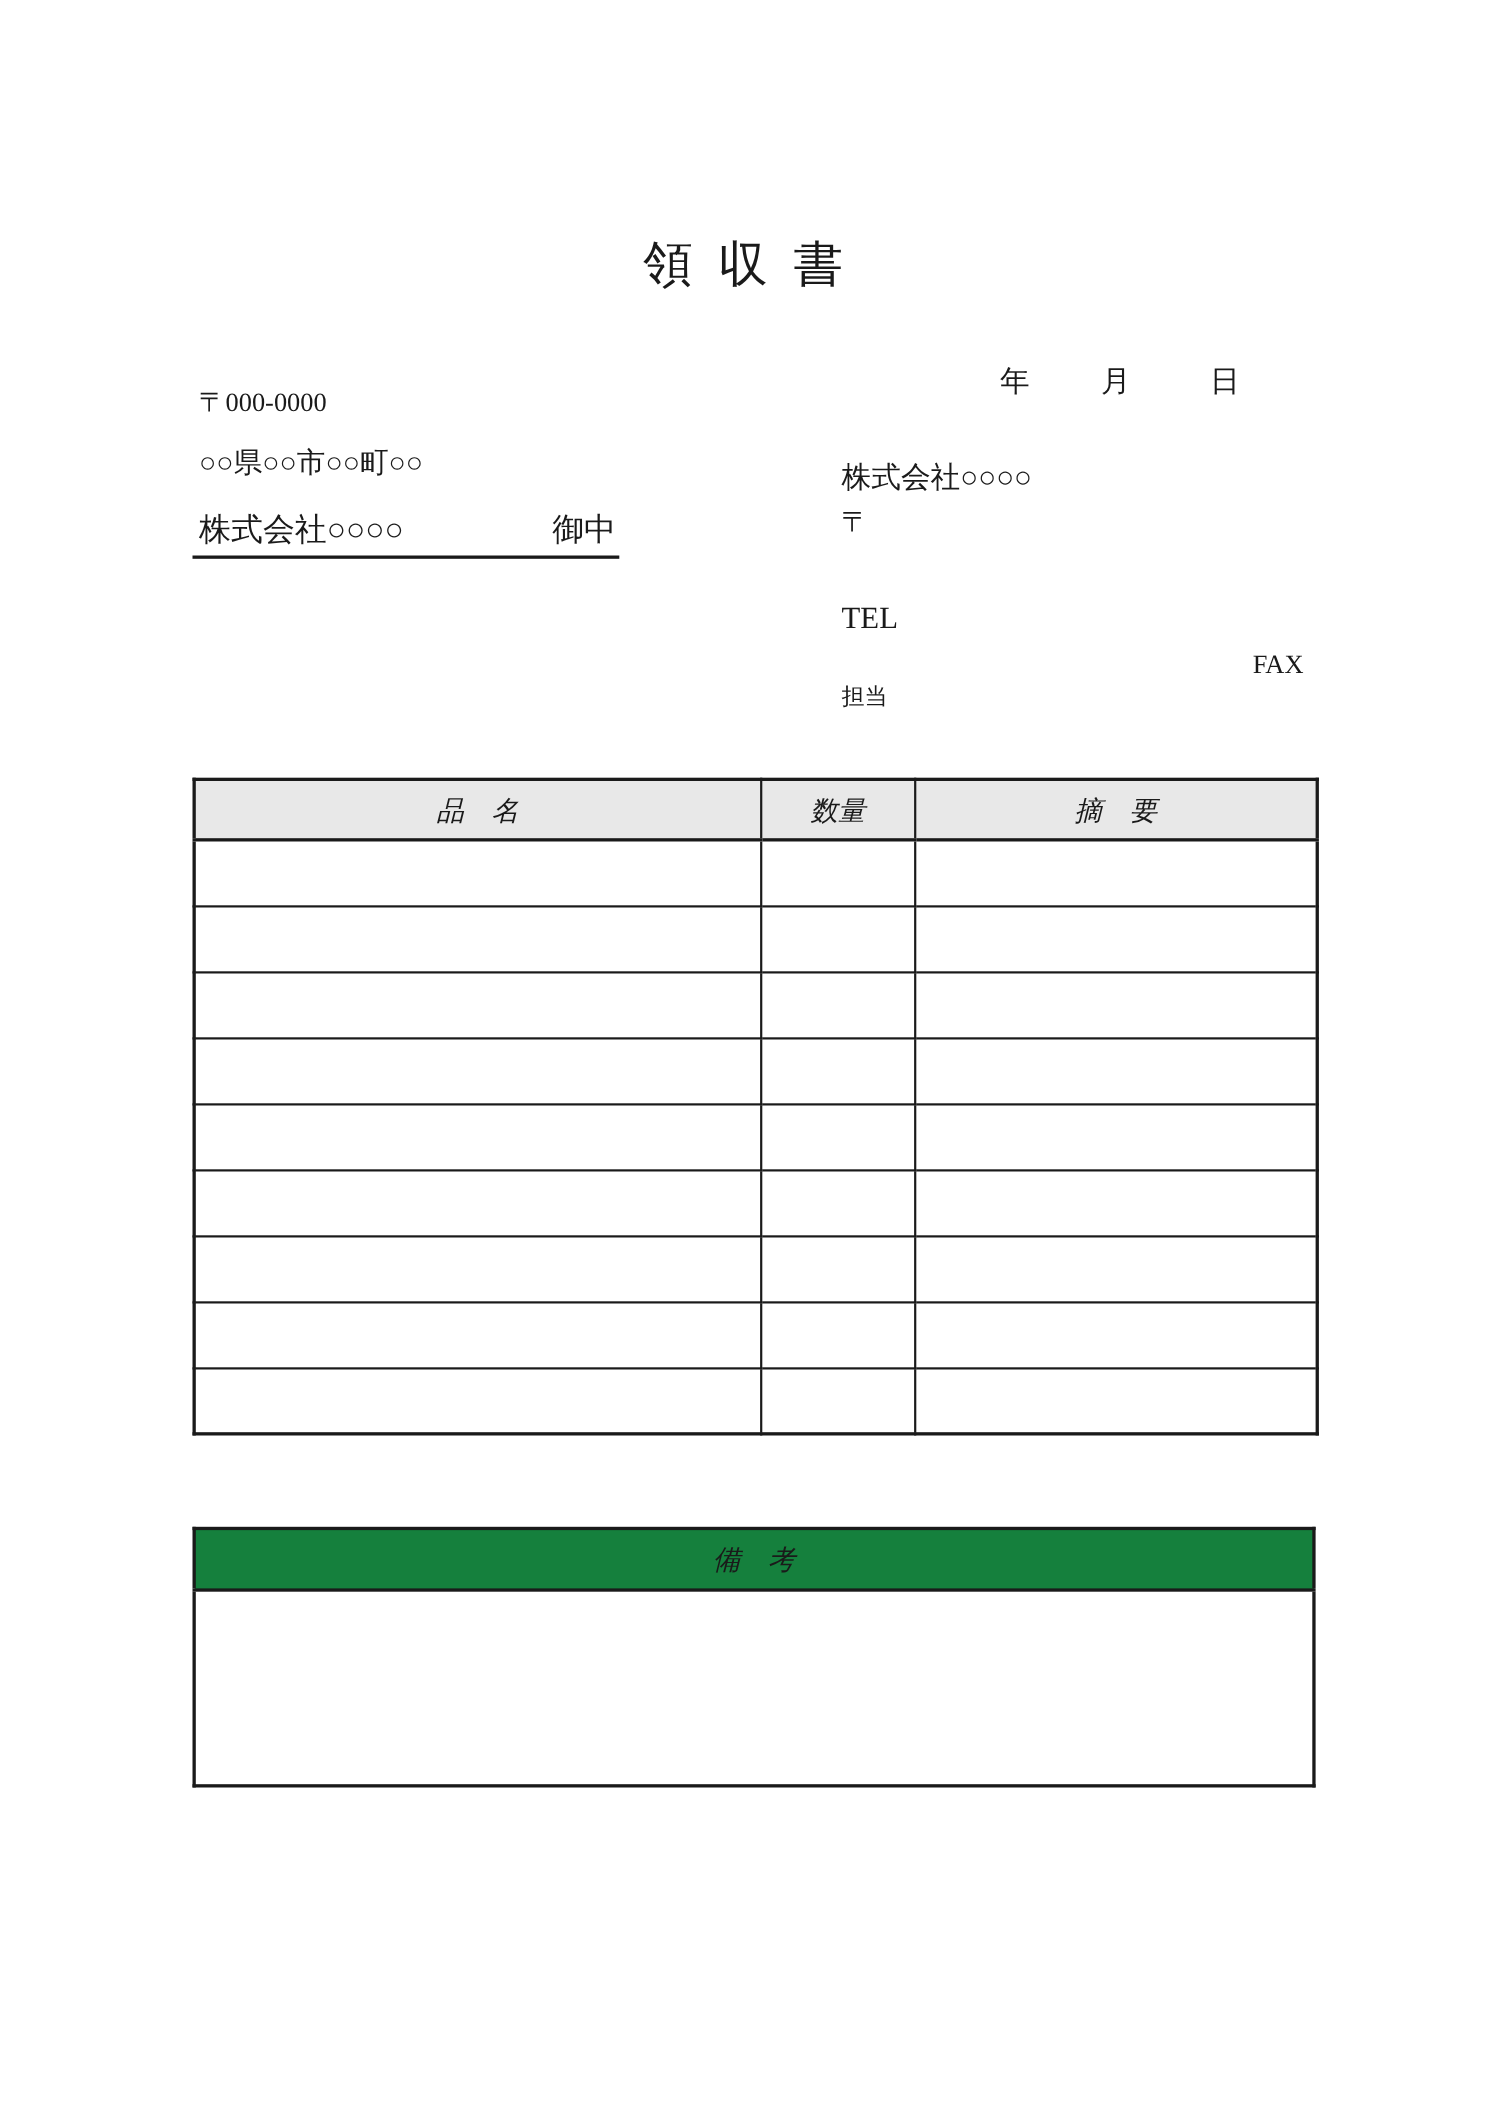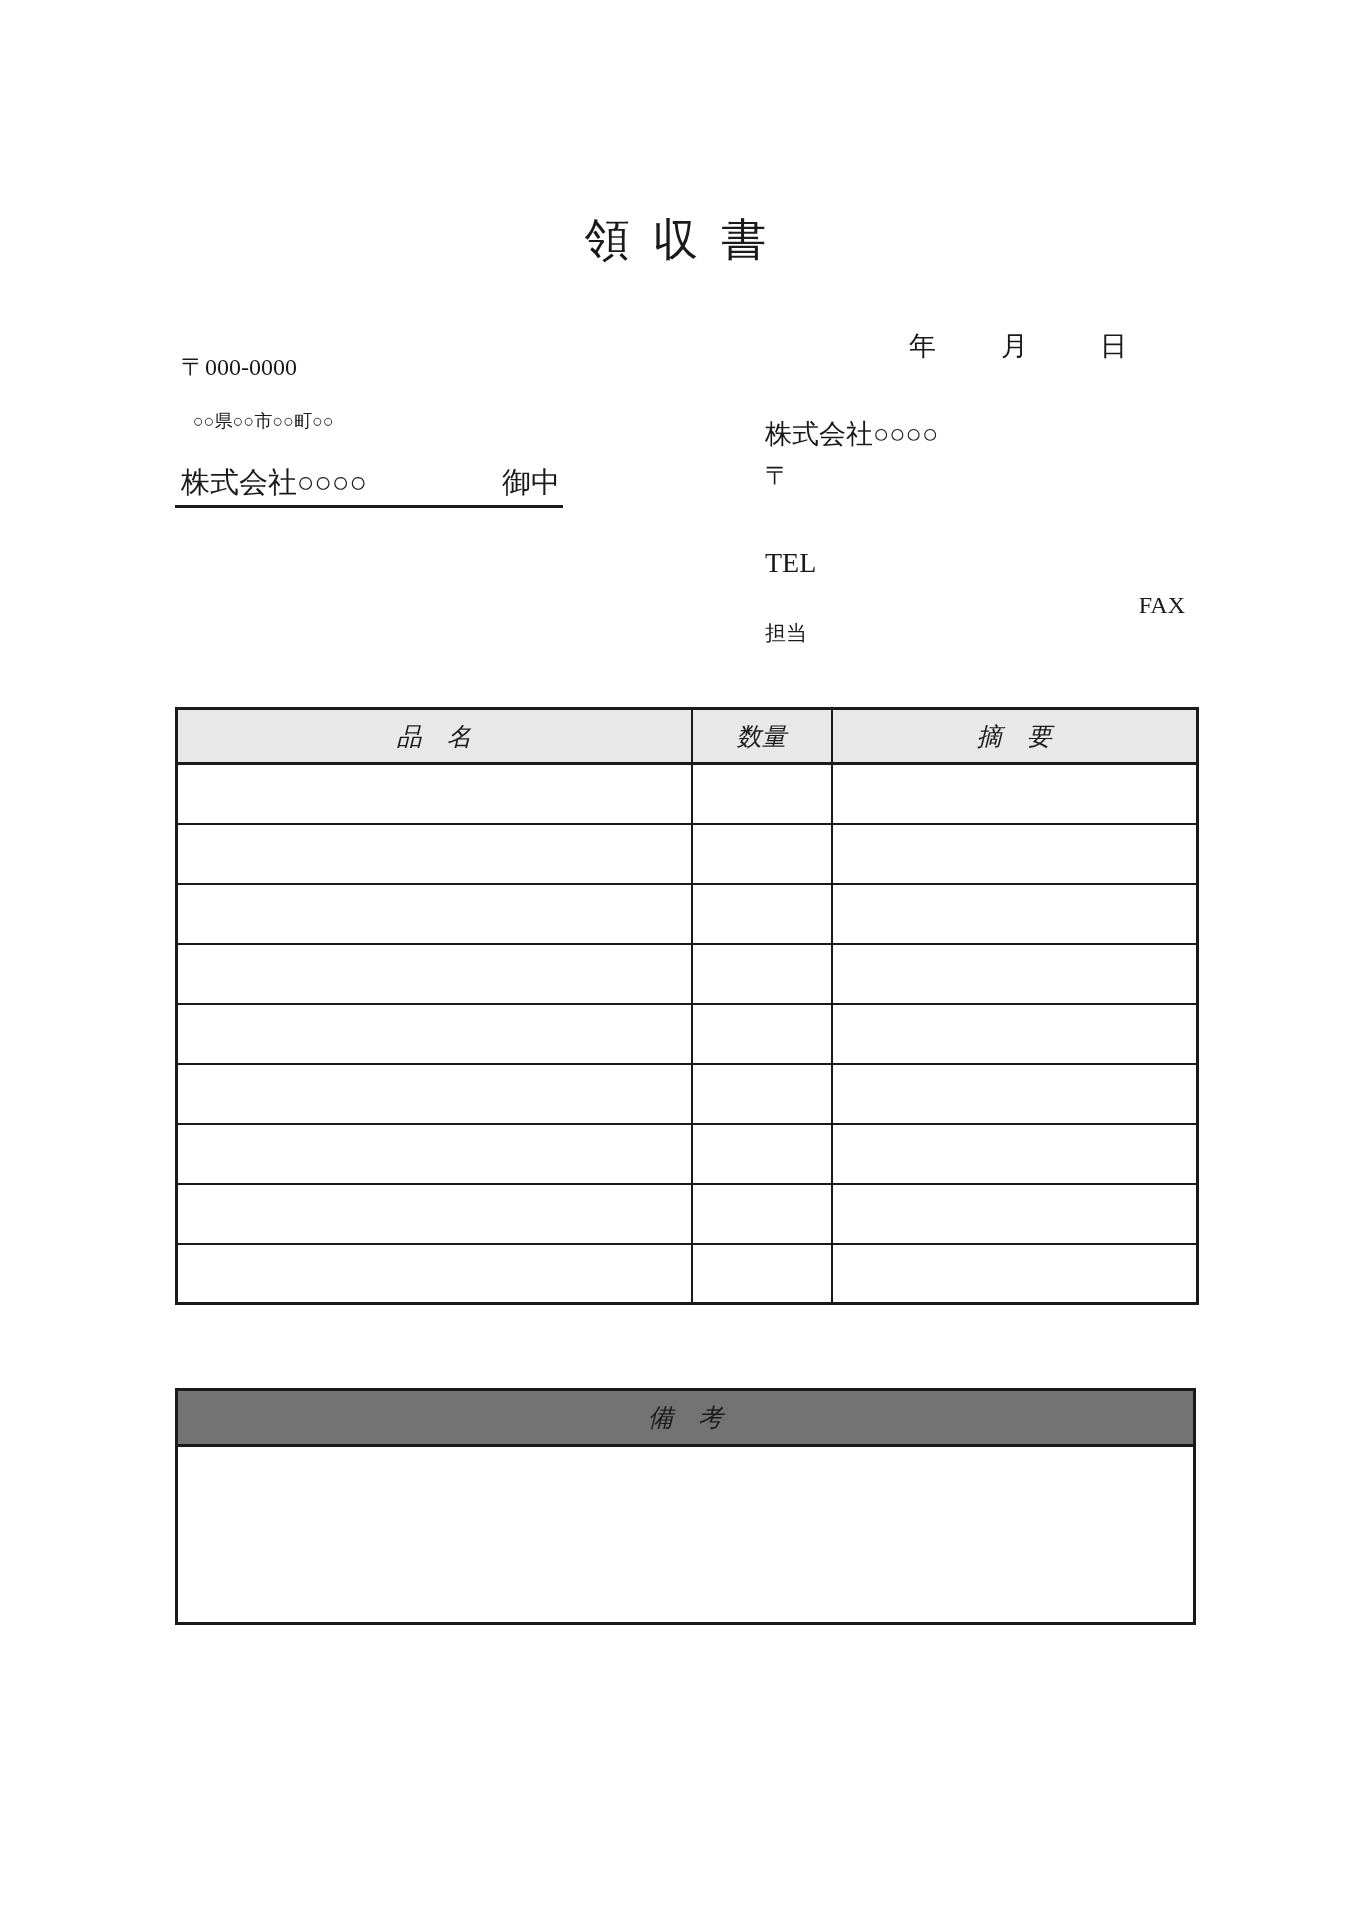--- a/index.html
+++ b/index.html
@@ -27,21 +27,21 @@
   
   .date-line { position: absolute; top: 328px; left: 0; width: 100%; height: 34px; font-size: 27px; }
   .date-line span { position: absolute; top: 0; }
   .date-year  { left: 909px; }
   .date-month { left: 1001px; }
   .date-day   { left: 1100px; }
 
   
   .recipient-block { position: absolute; left: 175px; top: 354px; width: 388px; }
   .recipient-postal { padding-left: 6px; font-size: 24px; line-height: 27px; }
-  .recipient-address { padding-left: 6px; font-size: 18px; line-height: 28px; margin-top: 26px; margin-left: 12px; }
+  .recipient-address { padding-left: 6px; font-size: 26px; line-height: 28px; margin-top: 26px; }
   .recipient-company-line {
     display: flex; justify-content: space-between; align-items: baseline;
     margin-top: 32px;
     padding: 0 3px 8px 6px;
     border-bottom: 3px solid #1a1a1a;
     font-size: 29px; line-height: 30px;
   }
 
   
   .issuer-block { position: absolute; left: 765px; top: 419px; width: 420px; }
@@ -73,21 +73,21 @@
   .col-name { width: 515px; }
   .col-qty  { width: 140px; }
   .col-note { width: 366px; }
 
   .remarks-table {
     position: absolute; left: 175px; top: 1388px;
     width: 1021px;
     border: 3px solid #1a1a1a;
   }
   .remarks-table th {
-    background: #737373;
+    background: #15803d;
     border-bottom: 3px solid #1a1a1a;
     height: 56px;
     font-size: 25px; font-weight: normal;
     text-align: center; vertical-align: middle;
   }
   .remarks-table td { height: 178px; font-size: 24px; padding: 8px 12px; vertical-align: top; }
 </style>
 </head>
 <body>
 

